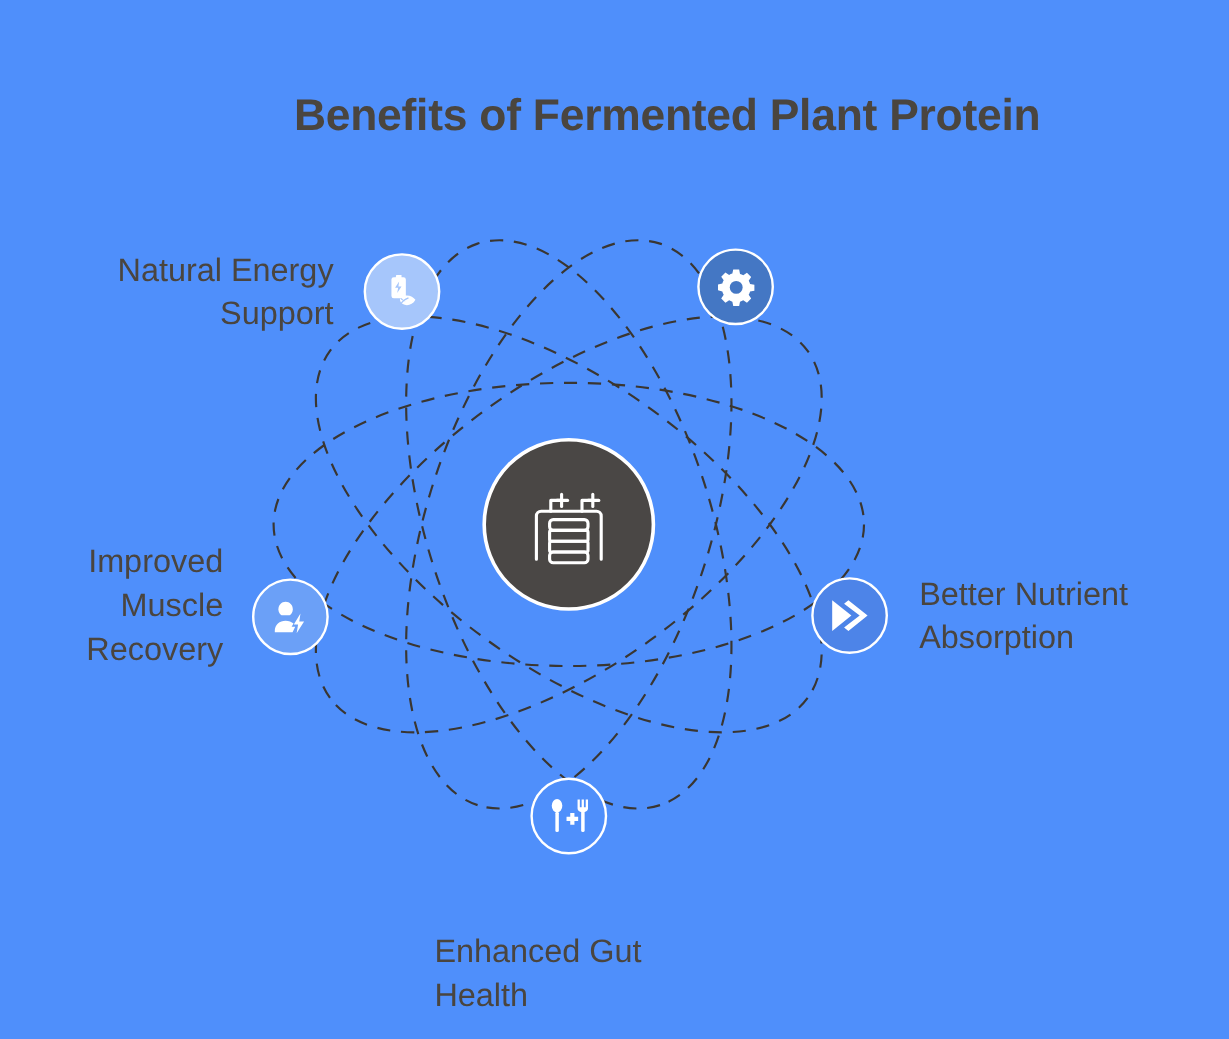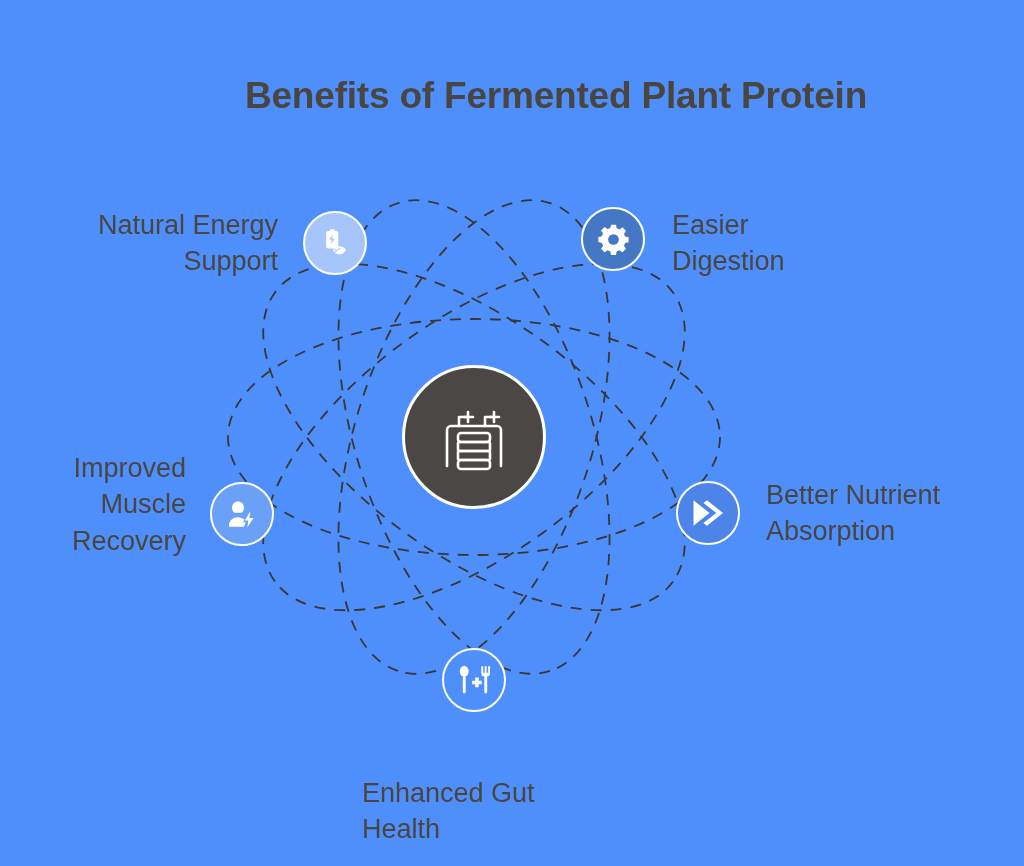--- a/index.html
+++ b/index.html
@@ -185,22 +185,20 @@
         <path d="M16.1 17.7h3.1v-3.1h3.5v3.1h3.1v3.5h-3.1v3.1h-3.5v-3.1h-3.1z"></path>
 
         <rect x="28.3" y="12.6" width="2.9" height="17.8" rx="1.4"></rect>
         <path d="M25.3 3.2h1.9v6.6h1.5V3.2h1.9v6.6h1.5V3.2h1.9v7.6c0 1.5-1.2 2.8-2.8 2.8h-3.1c-1.6 0-2.8-1.3-2.8-2.8z"></path>
       </svg>
     </span>
   </div>
 
   <div class="label label-energy">Natural Energy
 Support</div>
-  <div class="label label-digestion">Easier
-Digestion</div>
   <div class="label label-muscle">Improved
 Muscle
 Recovery</div>
   <div class="label label-nutrient">Better Nutrient
 Absorption</div>
   <div class="label label-gut">Enhanced Gut
 Health</div>
 
 </div>
 

